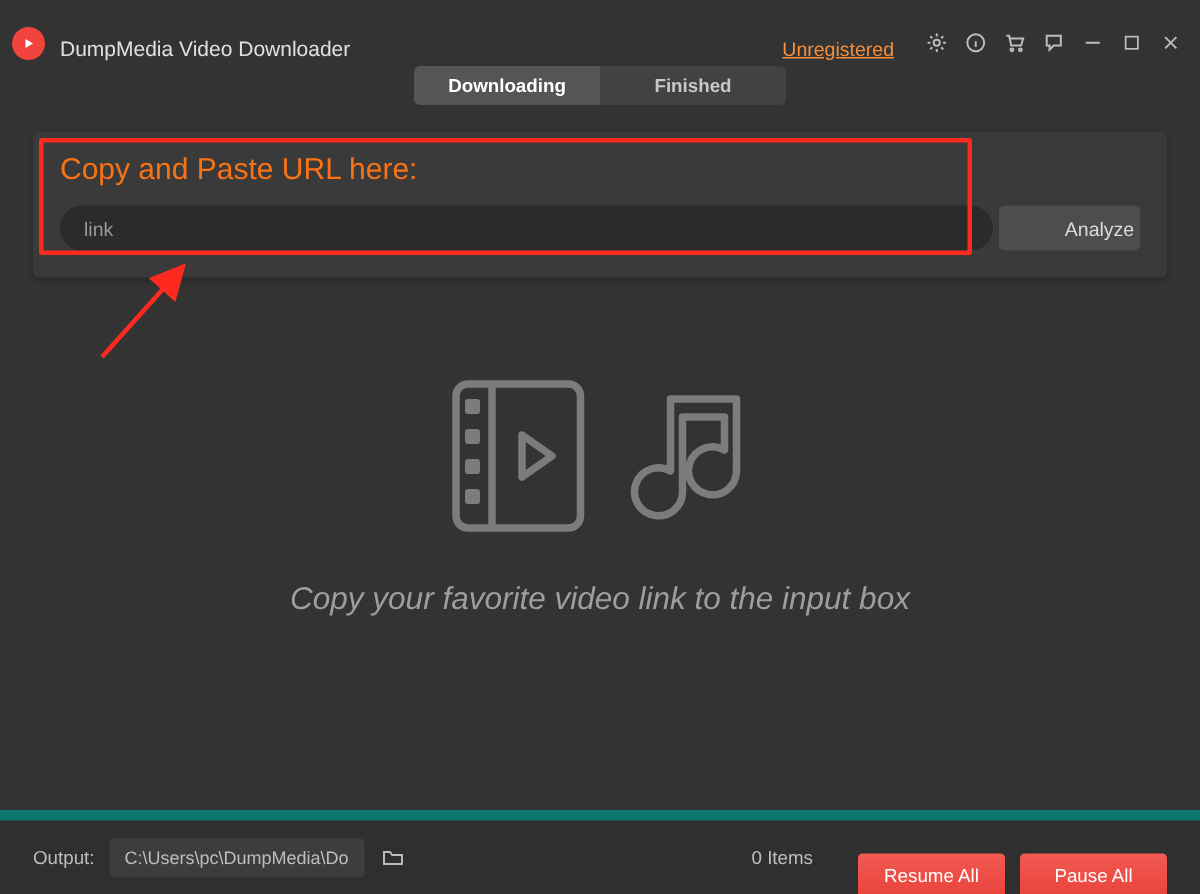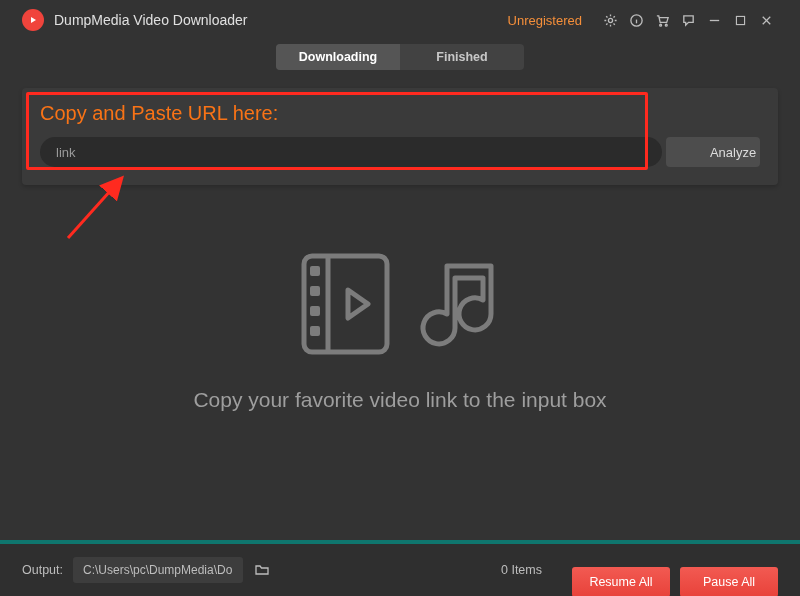--- a/index.html
+++ b/index.html
@@ -9,23 +9,23 @@
   background: #333333;
   font-family: -apple-system, BlinkMacSystemFont, "Segoe UI", Arial, sans-serif;
   color: #c8c8c8;
   overflow: hidden;
   position: relative;
 }
 
 
 .titlebar {
   display: flex;
-  align-items: center;
+  align-items: flex-end;
   height: 40px;
-  padding: 0 22px;
+  padding: 0 8px;
 }
 .logo {
   width: 22px;
   height: 22px;
   border-radius: 50%;
   background: #f0443c;
   display: flex;
   align-items: center;
   justify-content: center;
   margin-right: 10px;
@@ -34,20 +34,21 @@
 .app-title {
   color: #e0e0e0;
   font-size: 14px;
   font-weight: 500;
   flex: 0 0 auto;
 }
 .titlebar-spacer { flex: 1; }
 .unregistered {
   color: #f58f3a;
   font-size: 13px;
+  text-decoration: underline;
   margin-right: 14px;
   cursor: pointer;
 }
 .ticon {
   width: 24px;
   height: 24px;
   display: flex;
   align-items: center;
   justify-content: center;
   color: #bdbdbd;
@@ -148,20 +149,21 @@
 
 
 .empty-area {
   position: absolute;
   top: 250px;
   left: 0;
   right: 0;
   display: flex;
   flex-direction: column;
   align-items: center;
+  font-style: italic;
 }
 .empty-icons {
   display: flex;
   gap: 18px;
   margin-bottom: 30px;
 }
 .empty-msg {
   color: #9e9e9e;
   font-size: 21px;
   font-weight: 400;
@@ -171,21 +173,21 @@
 .footer {
   position: absolute;
   bottom: 0;
   left: 0;
   right: 0;
   height: 56px;
   background: #2f2f2f;
   display: flex;
   align-items: center;
   padding: 0 22px;
-  border-top: 4px solid #0f766e;
+  border-top: 7px solid #0f766e;
 }
 .out-label {
   font-size: 12.5px;
   color: #bdbdbd;
   margin-right: 10px;
 }
 .out-path {
   width: 170px;
   height: 26px;
   background: #3d3d3d;

